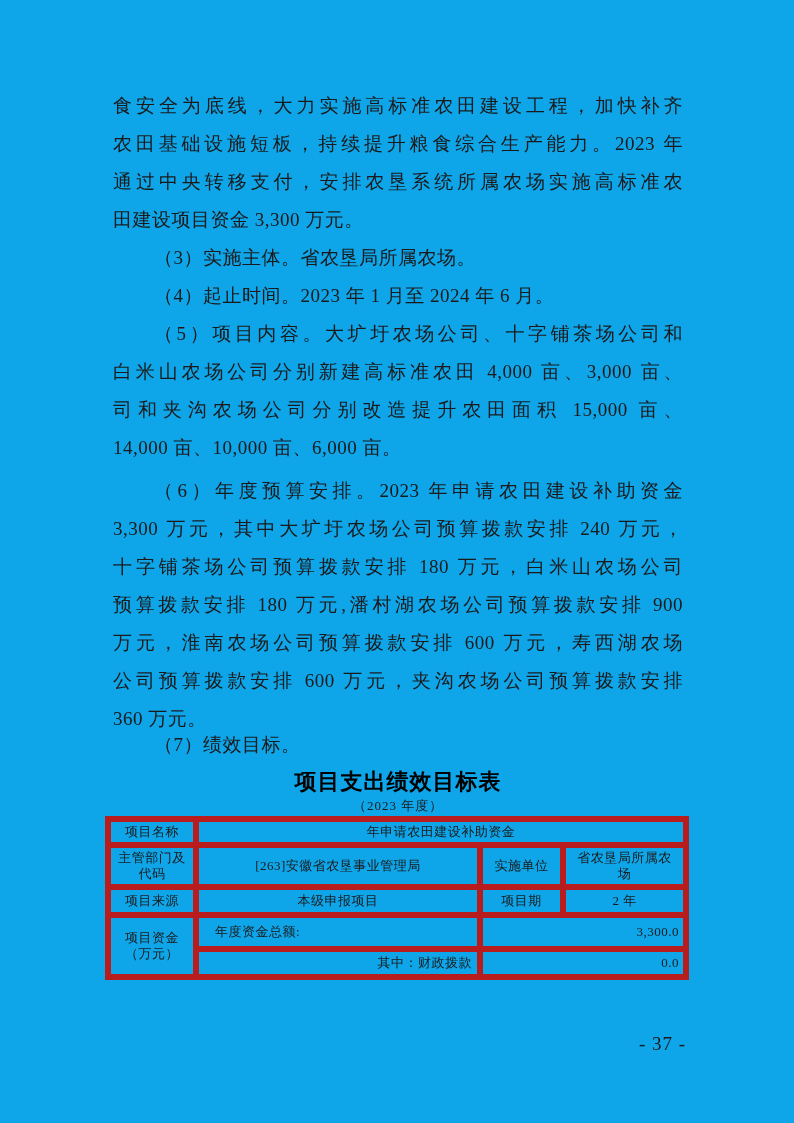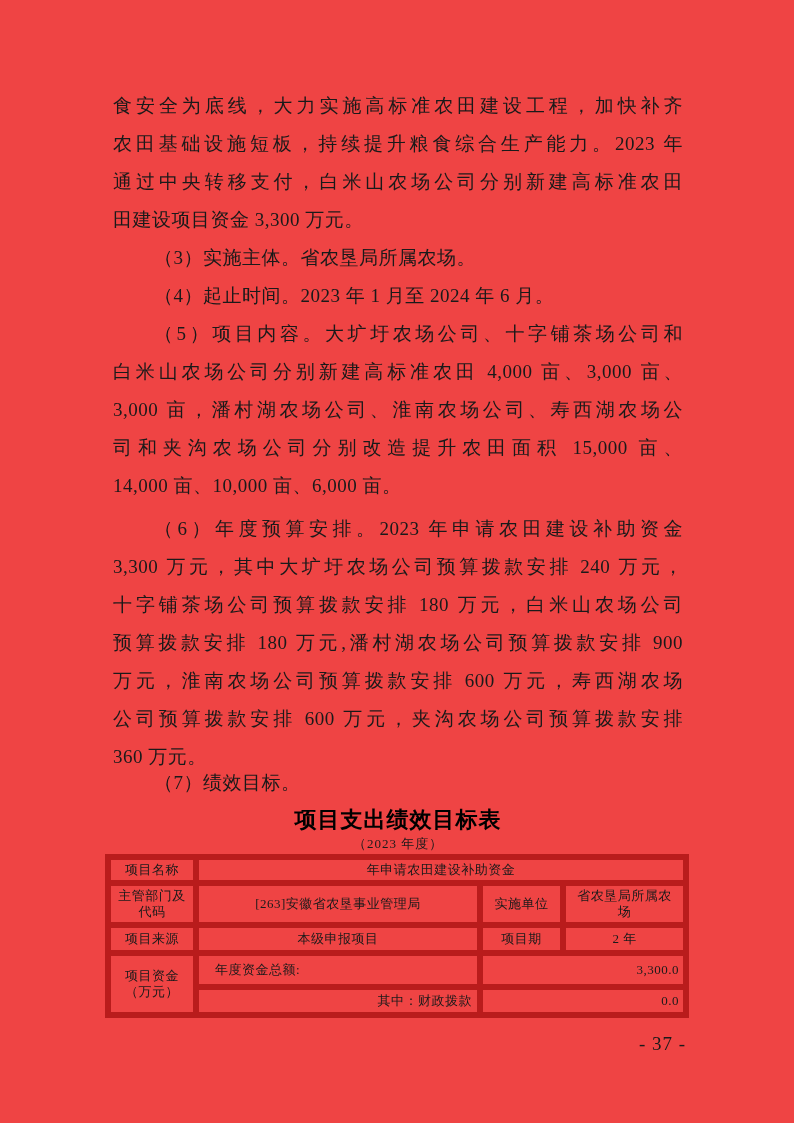--- a/index.html
+++ b/index.html
@@ -4,21 +4,21 @@
 <style>
   html, body { margin: 0; padding: 0; }
   body {
     width: 794px; height: 1123px;
     background: #ffffff;
     font-family: "Liberation Serif", "DejaVu Serif", serif;
     color: #1a1a1a;
     position: relative;
     overflow: hidden;
   }
-  .page { position: absolute; left: 0; top: 0; width: 794px; height: 1123px; background: #ef4444; }
+  .page { position: absolute; left: 0; top: 0; width: 794px; height: 1123px; background: #0ea5e9; }
   .content { position: absolute; left: 113px; top: 87px; width: 570px; }
 
   .bline {
     font-size: 19px;
     line-height: 38px;
     letter-spacing: 0.5px;
     white-space: nowrap;
     color: #1a1a1a;
   }
   .bline.j {
@@ -86,27 +86,26 @@
   }
 </style>
 </head>
 <body>
 
 <div class="page">
   <div class="content">
 
     <div class="bline j">食安全为底线，大力实施高标准农田建设工程，加快补齐</div>
     <div class="bline j">农田基础设施短板，持续提升粮食综合生产能力。2023 年</div>
-    <div class="bline j">通过中央转移支付，白米山农场公司分别新建高标准农田</div>
+    <div class="bline j">通过中央转移支付，安排农垦系统所属农场实施高标准农</div>
     <div class="bline">田建设项目资金 3,300 万元。</div>
     <div class="bline ind">（3）实施主体。省农垦局所属农场。</div>
     <div class="bline ind">（4）起止时间。2023 年 1 月至 2024 年 6 月。</div>
     <div class="bline ind j">（5）项目内容。大圹圩农场公司、十字铺茶场公司和</div>
     <div class="bline j">白米山农场公司分别新建高标准农田 4,000 亩、3,000 亩、</div>
-    <div class="bline j">3,000 亩，潘村湖农场公司、淮南农场公司、寿西湖农场公</div>
     <div class="bline j">司和夹沟农场公司分别改造提升农田面积 15,000 亩、</div>
     <div class="bline">14,000 亩、10,000 亩、6,000 亩。</div>
     <div class="bline ind j gap-before">（6）年度预算安排。2023 年申请农田建设补助资金</div>
     <div class="bline j">3,300 万元，其中大圹圩农场公司预算拨款安排 240 万元，</div>
     <div class="bline j">十字铺茶场公司预算拨款安排 180 万元，白米山农场公司</div>
     <div class="bline j">预算拨款安排 180 万元,潘村湖农场公司预算拨款安排 900</div>
     <div class="bline j">万元，淮南农场公司预算拨款安排 600 万元，寿西湖农场</div>
     <div class="bline j">公司预算拨款安排 600 万元，夹沟农场公司预算拨款安排</div>
     <div class="bline">360 万元。</div>
     <div class="bline ind tight">（7）绩效目标。</div>

